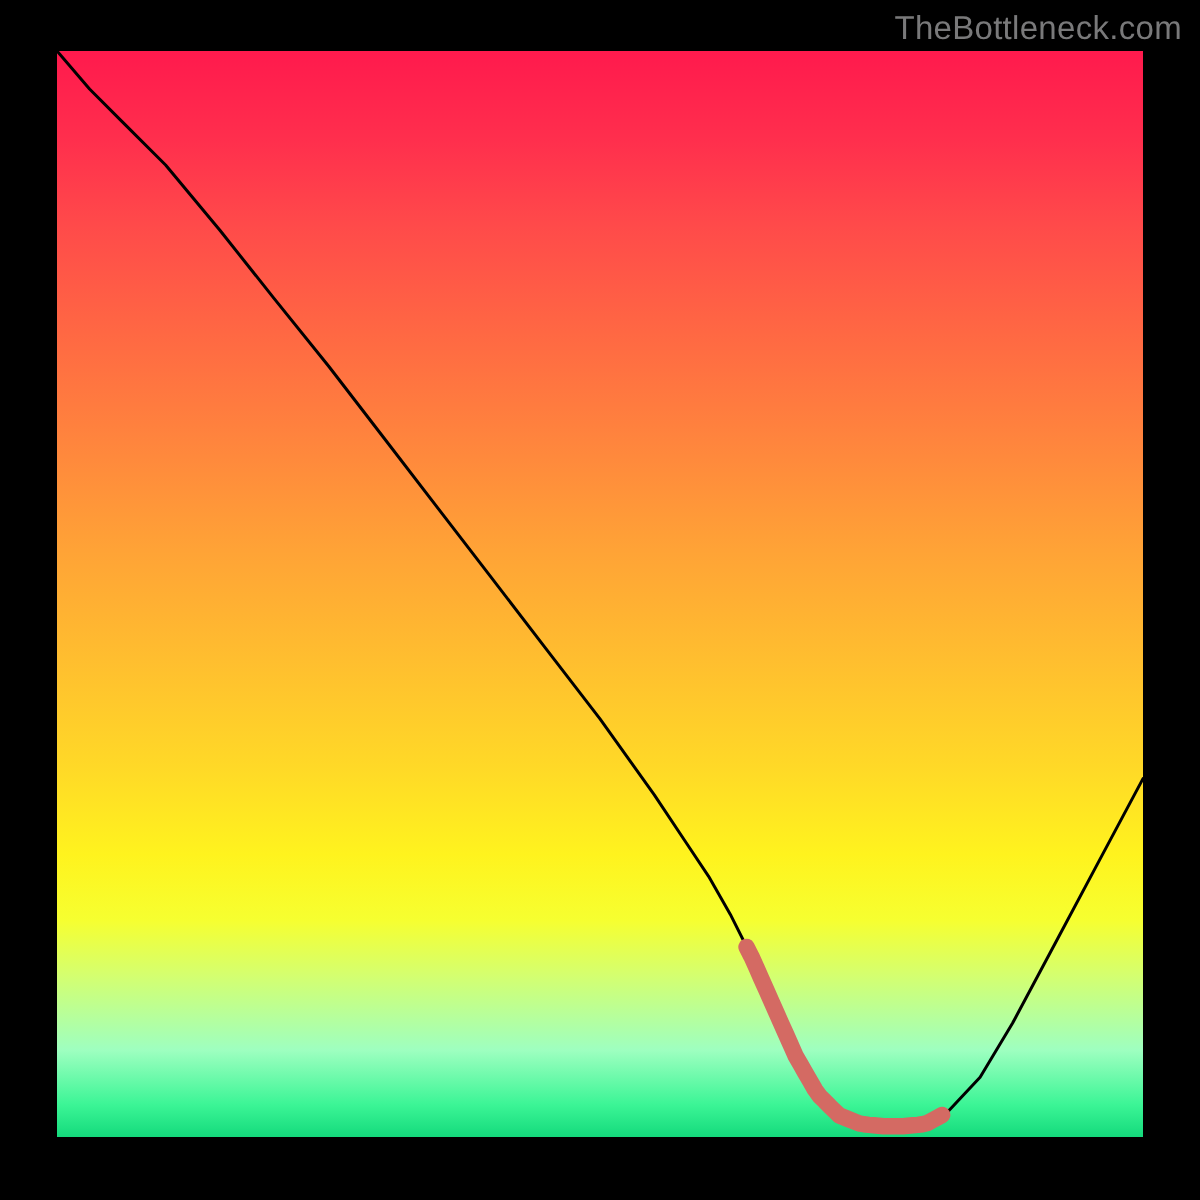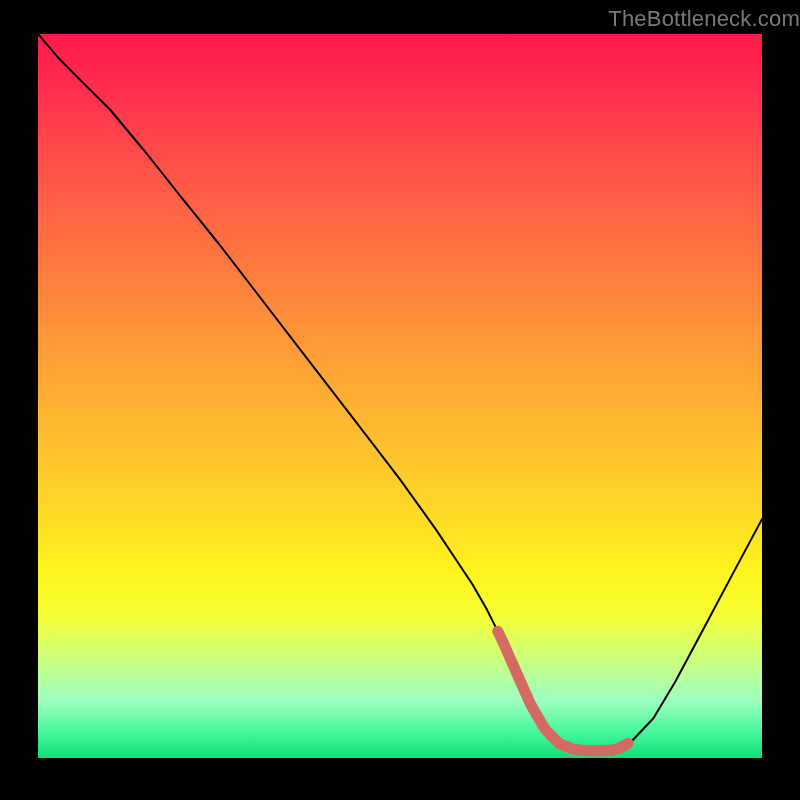--- a/index.html
+++ b/index.html
@@ -1,21 +1,21 @@
 <!DOCTYPE html>
 <html><head>
 <meta charset="utf-8">
 <style>
   * { margin: 0; padding: 0; box-sizing: border-box; }
   html, body { width: 800px; height: 800px; background: #000; overflow: hidden; }
   .container { position: relative; width: 800px; height: 800px; background: #000; }
   .watermark {
     position: absolute;
     top: 6px;
-    right: 0;
+    right: 12px;
     font-family: Arial, sans-serif;
     font-size: 22px;
     font-weight: 500;
     color: #79797a;
     letter-spacing: 0.2px;
   }
   .plot-area {
     position: absolute;
     left: 38px;
     top: 34px;

